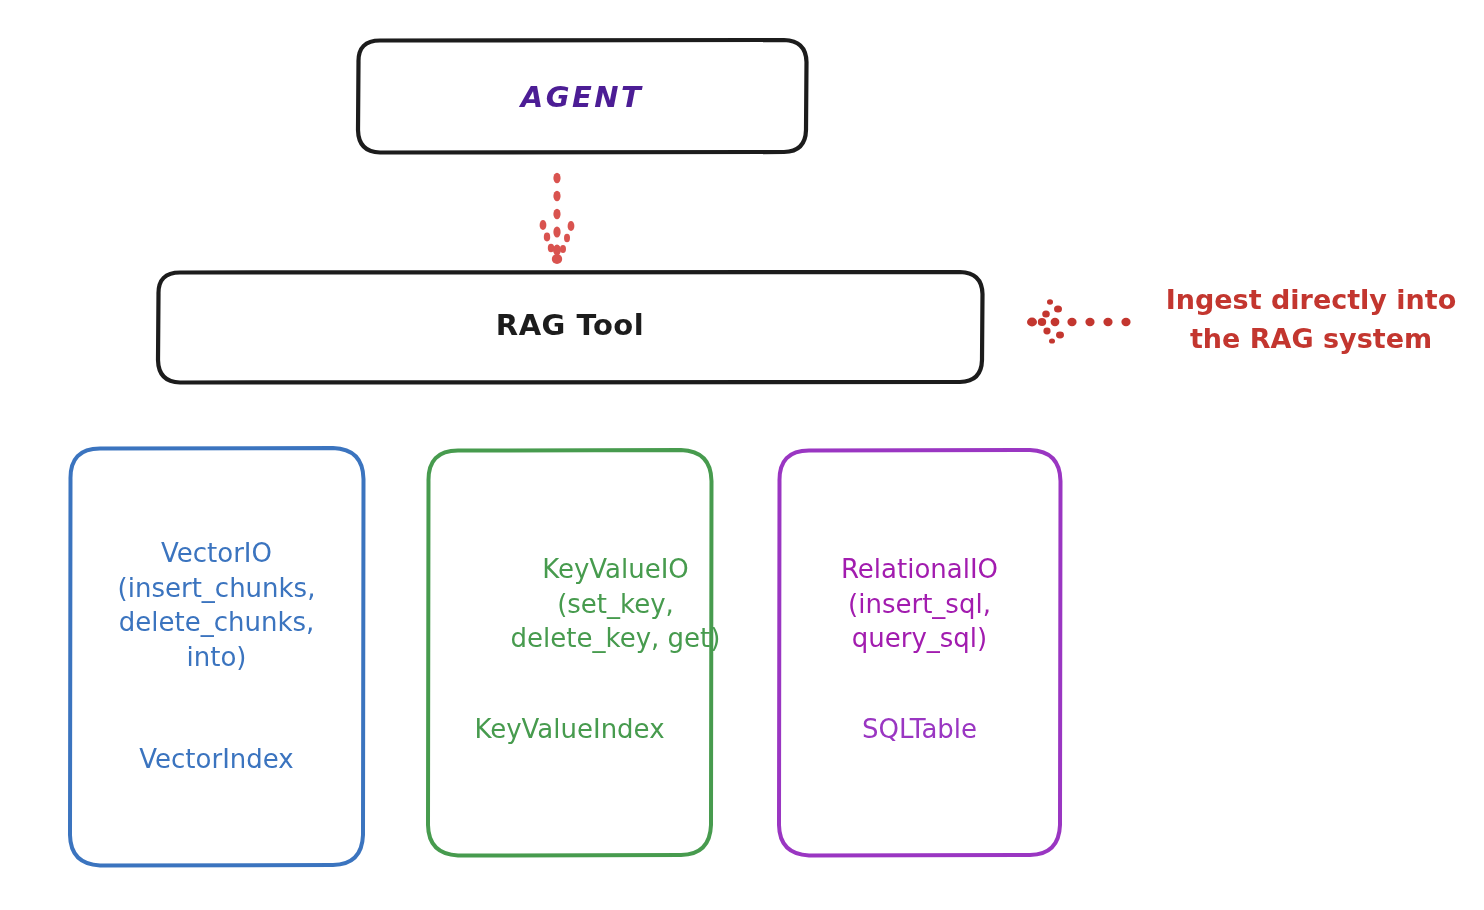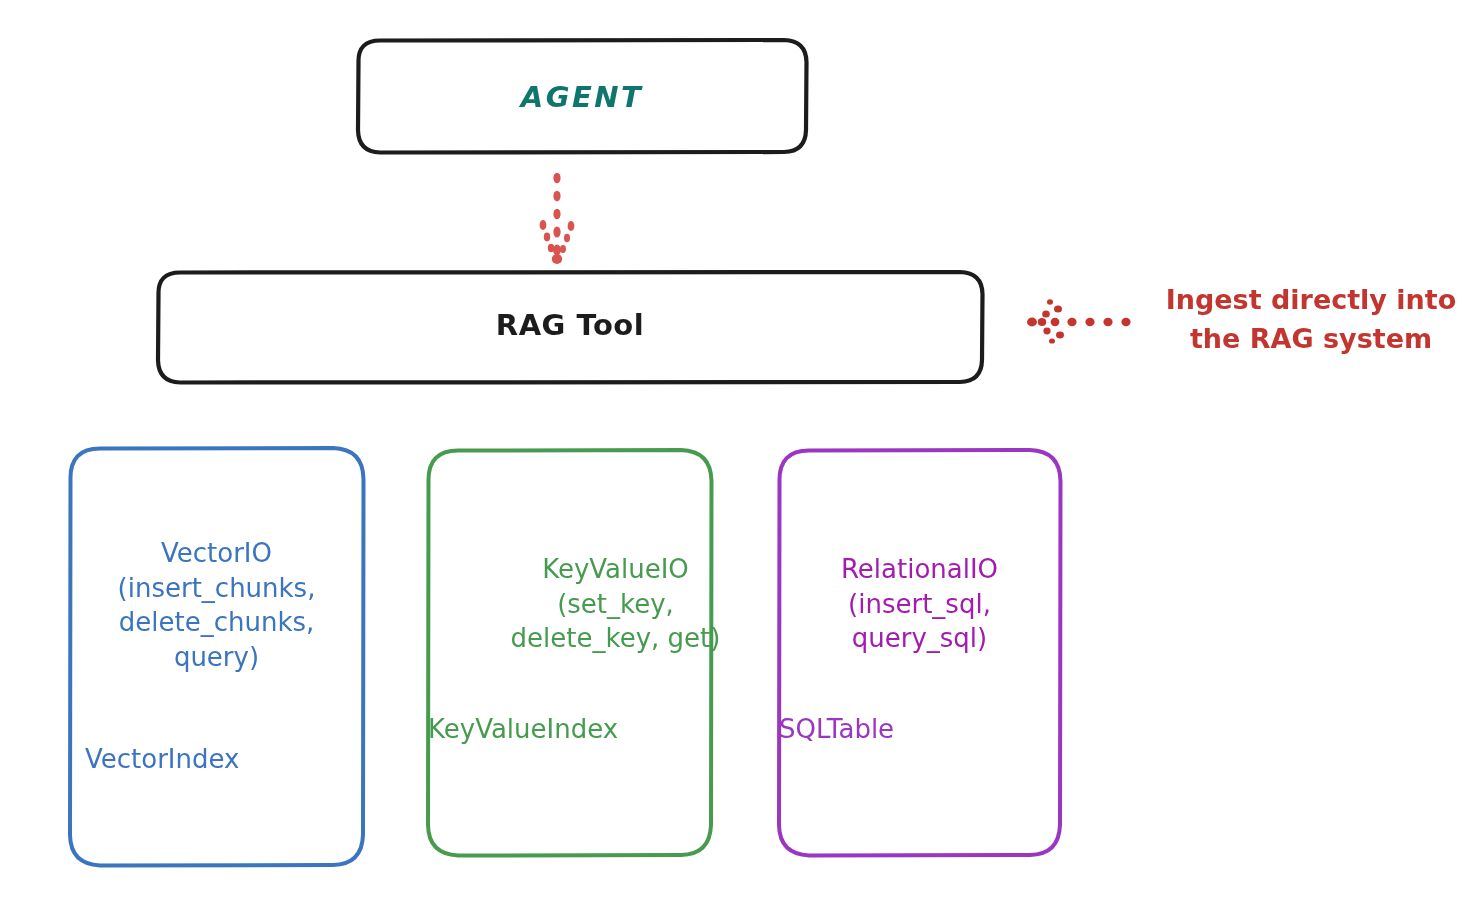--- a/index.html
+++ b/index.html
@@ -33,21 +33,21 @@
 
   
   #agent-label {
     left: 358px;
     top: 79px;
     width: 448px;
     font-size: 29px;
     font-style: italic;
     font-weight: 600;
     letter-spacing: 2.5px;
-    color: #0f766e;
+    color: #4c1d95;
   }
 
   
   #ragtool-label {
     left: 158px;
     top: 307px;
     width: 824px;
     font-size: 29px;
     font-weight: 700;
     letter-spacing: 0.5px;
@@ -58,27 +58,28 @@
   .store-label {
     position: absolute;
     text-align: center;
     font-size: 26px;
     font-weight: 500;
     line-height: 1.33;
     white-space: pre-line;
   }
   .store-index {
     position: absolute;
+    text-align: center;
     font-size: 26px;
     font-weight: 500;
     line-height: 1.33;
   }
 
   #vector-api   { left: 70px;  top: 536px; width: 293px; color: #3b74bf; }
-  #vector-index { left: 85px;  top: 742px; width: 293px; color: #3b74bf; }
+  #vector-index { left: 70px;  top: 742px; width: 293px; color: #3b74bf; }
 
   #kv-api       { left: 428px; top: 552px; width: 283px; color: #479b4e; margin-left: 46px; }
   #kv-index     { left: 428px; top: 712px; width: 283px; color: #479b4e; }
 
   #rel-api      { left: 779px; top: 552px; width: 281px; color: #a21caf; }
   #rel-index    { left: 779px; top: 712px; width: 281px; color: #9a36c2; }
 
   
   #ingest-note {
     position: absolute;
@@ -182,21 +183,21 @@
            Q 779 450.5 809 450.5 Z" fill="#ffffff" stroke="#9a36c2" stroke-width="4" stroke-linecap="round" stroke-linejoin="round"></path>
 </svg>
 
 <div class="node-label" id="agent-label">AGENT</div>
 
 <div class="node-label" id="ragtool-label">RAG Tool</div>
 
 <div class="store-label" id="vector-api">VectorIO
 (insert_chunks,
 delete_chunks,
-query)</div>
+into)</div>
 <div class="store-index" id="vector-index">VectorIndex</div>
 
 <div class="store-label" id="kv-api">KeyValueIO
 (set_key,
 delete_key, get)</div>
 <div class="store-index" id="kv-index">KeyValueIndex</div>
 
 <div class="store-label" id="rel-api">RelationalIO
 (insert_sql,
 query_sql)</div>

